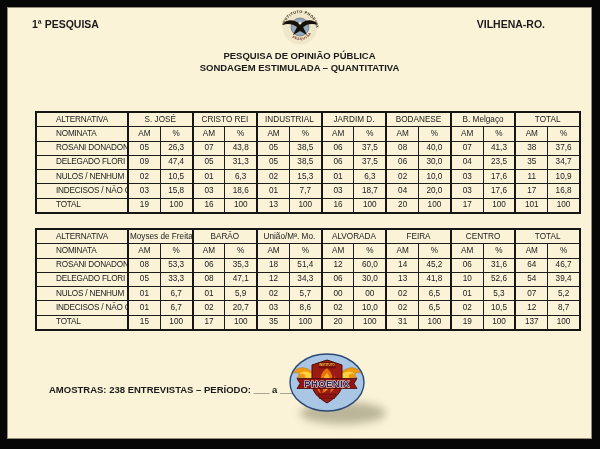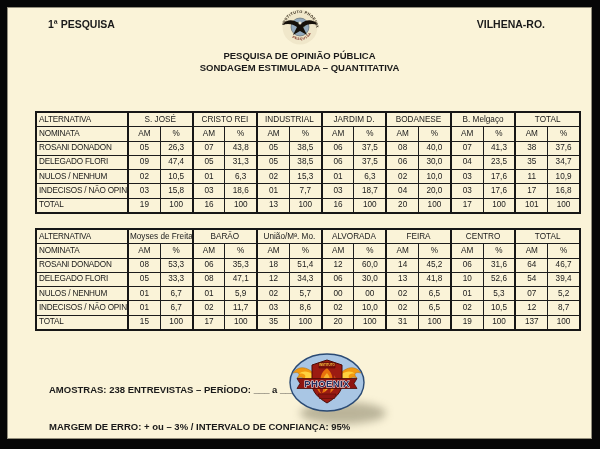--- a/index.html
+++ b/index.html
@@ -1,37 +1,37 @@
 <!DOCTYPE html>
 <html><head>
 <meta charset="utf-8">
 <style>
   html,body{margin:0;padding:0;background:#333;}
   #screen{position:relative;width:600px;height:449px;background:#060606;overflow:hidden;
           font-family:"Liberation Sans",sans-serif;color:#1a1a1a;}
   #page{position:absolute;left:7px;top:7px;width:585px;height:432px;background:#faf3d8;
         border:1px solid #938e7c;box-sizing:border-box;}
   
-  .edition{position:absolute;left:40px;top:10px;font-size:10.5px;font-weight:bold;}
+  .edition{position:absolute;left:24px;top:10px;font-size:10.5px;font-weight:bold;}
   .city{position:absolute;right:46px;top:10px;font-size:10.5px;font-weight:bold;}
   .top-logo{position:absolute;left:50%;margin-left:-21px;top:-3px;}
   .titleblock{position:absolute;left:0;top:42px;width:100%;text-align:center;
               font-size:9.5px;font-weight:bold;line-height:12px;}
   .section-title{position:absolute;left:0;top:89px;width:100%;text-align:center;
                  font-size:9.5px;font-weight:600;}
   
   .dtable{position:absolute;left:27px;width:546px;border-collapse:collapse;table-layout:fixed;
           border:2px solid #161616;}
   #table1{top:103px;}
   #table2{top:220px;}
   .dtable col:first-child{width:92px;}
   .dtable th,.dtable td{border:1px solid #1c1c1c;height:13.3px;padding:0 1px;text-align:center;
           font-size:8.2px;font-weight:400;line-height:1;white-space:nowrap;overflow:hidden;}
   .dtable .grp{border-left:2px solid #161616;}
-  .dtable .lab{text-align:left;padding-left:2px;letter-spacing:-0.2px;}
+  .dtable .lab{text-align:left;padding-left:19px;letter-spacing:-0.2px;}
   
   .footerblock{position:absolute;left:41px;top:351px;font-size:9.5px;font-weight:600;
                line-height:12.4px;white-space:pre;}
   .logo-shadow{position:absolute;left:292px;top:394px;width:86px;height:22px;
                background:rgba(70,62,38,0.35);border-radius:50%;filter:blur(4px);}
   .bottom-logo{position:absolute;left:280px;top:345px;}
   svg text{font-family:"Liberation Sans",sans-serif;}
 </style>
 </head>
 <body>
@@ -299,21 +299,21 @@
             <td class="grp">01</td>
             <td>5,3</td>
             <td class="grp">07</td>
             <td>5,2</td>
           </tr>
           <tr>
             <td class="lab">INDECISOS / NÃO OPINOU</td>
             <td class="grp">01</td>
             <td>6,7</td>
             <td class="grp">02</td>
-            <td>11,7</td>
+            <td>20,7</td>
             <td class="grp">03</td>
             <td>8,6</td>
             <td class="grp">02</td>
             <td>10,0</td>
             <td class="grp">02</td>
             <td>6,5</td>
             <td class="grp">02</td>
             <td>10,5</td>
             <td class="grp">12</td>
             <td>8,7</td>
@@ -333,21 +333,20 @@
             <td class="grp">19</td>
             <td>100</td>
             <td class="grp">137</td>
             <td>100</td>
           </tr>
         </tbody>
       </table>
 
     <div class="footerblock">
       <div>AMOSTRAS: 238 ENTREVISTAS – PERÍODO: ___ a ___/10/2022</div>
-      <div>MARGEM DE ERRO: + ou – 3% / INTERVALO DE CONFIANÇA: 95%</div>
       
       
       
       
     </div>
 
     <div class="logo-shadow"></div>
 
     <svg class="bottom-logo" width="78" height="60" viewBox="0 0 78 60">
       <ellipse cx="39" cy="29.5" rx="37" ry="28.5" fill="#a9c6e4" stroke="#2a4a74" stroke-width="1.4"></ellipse>

